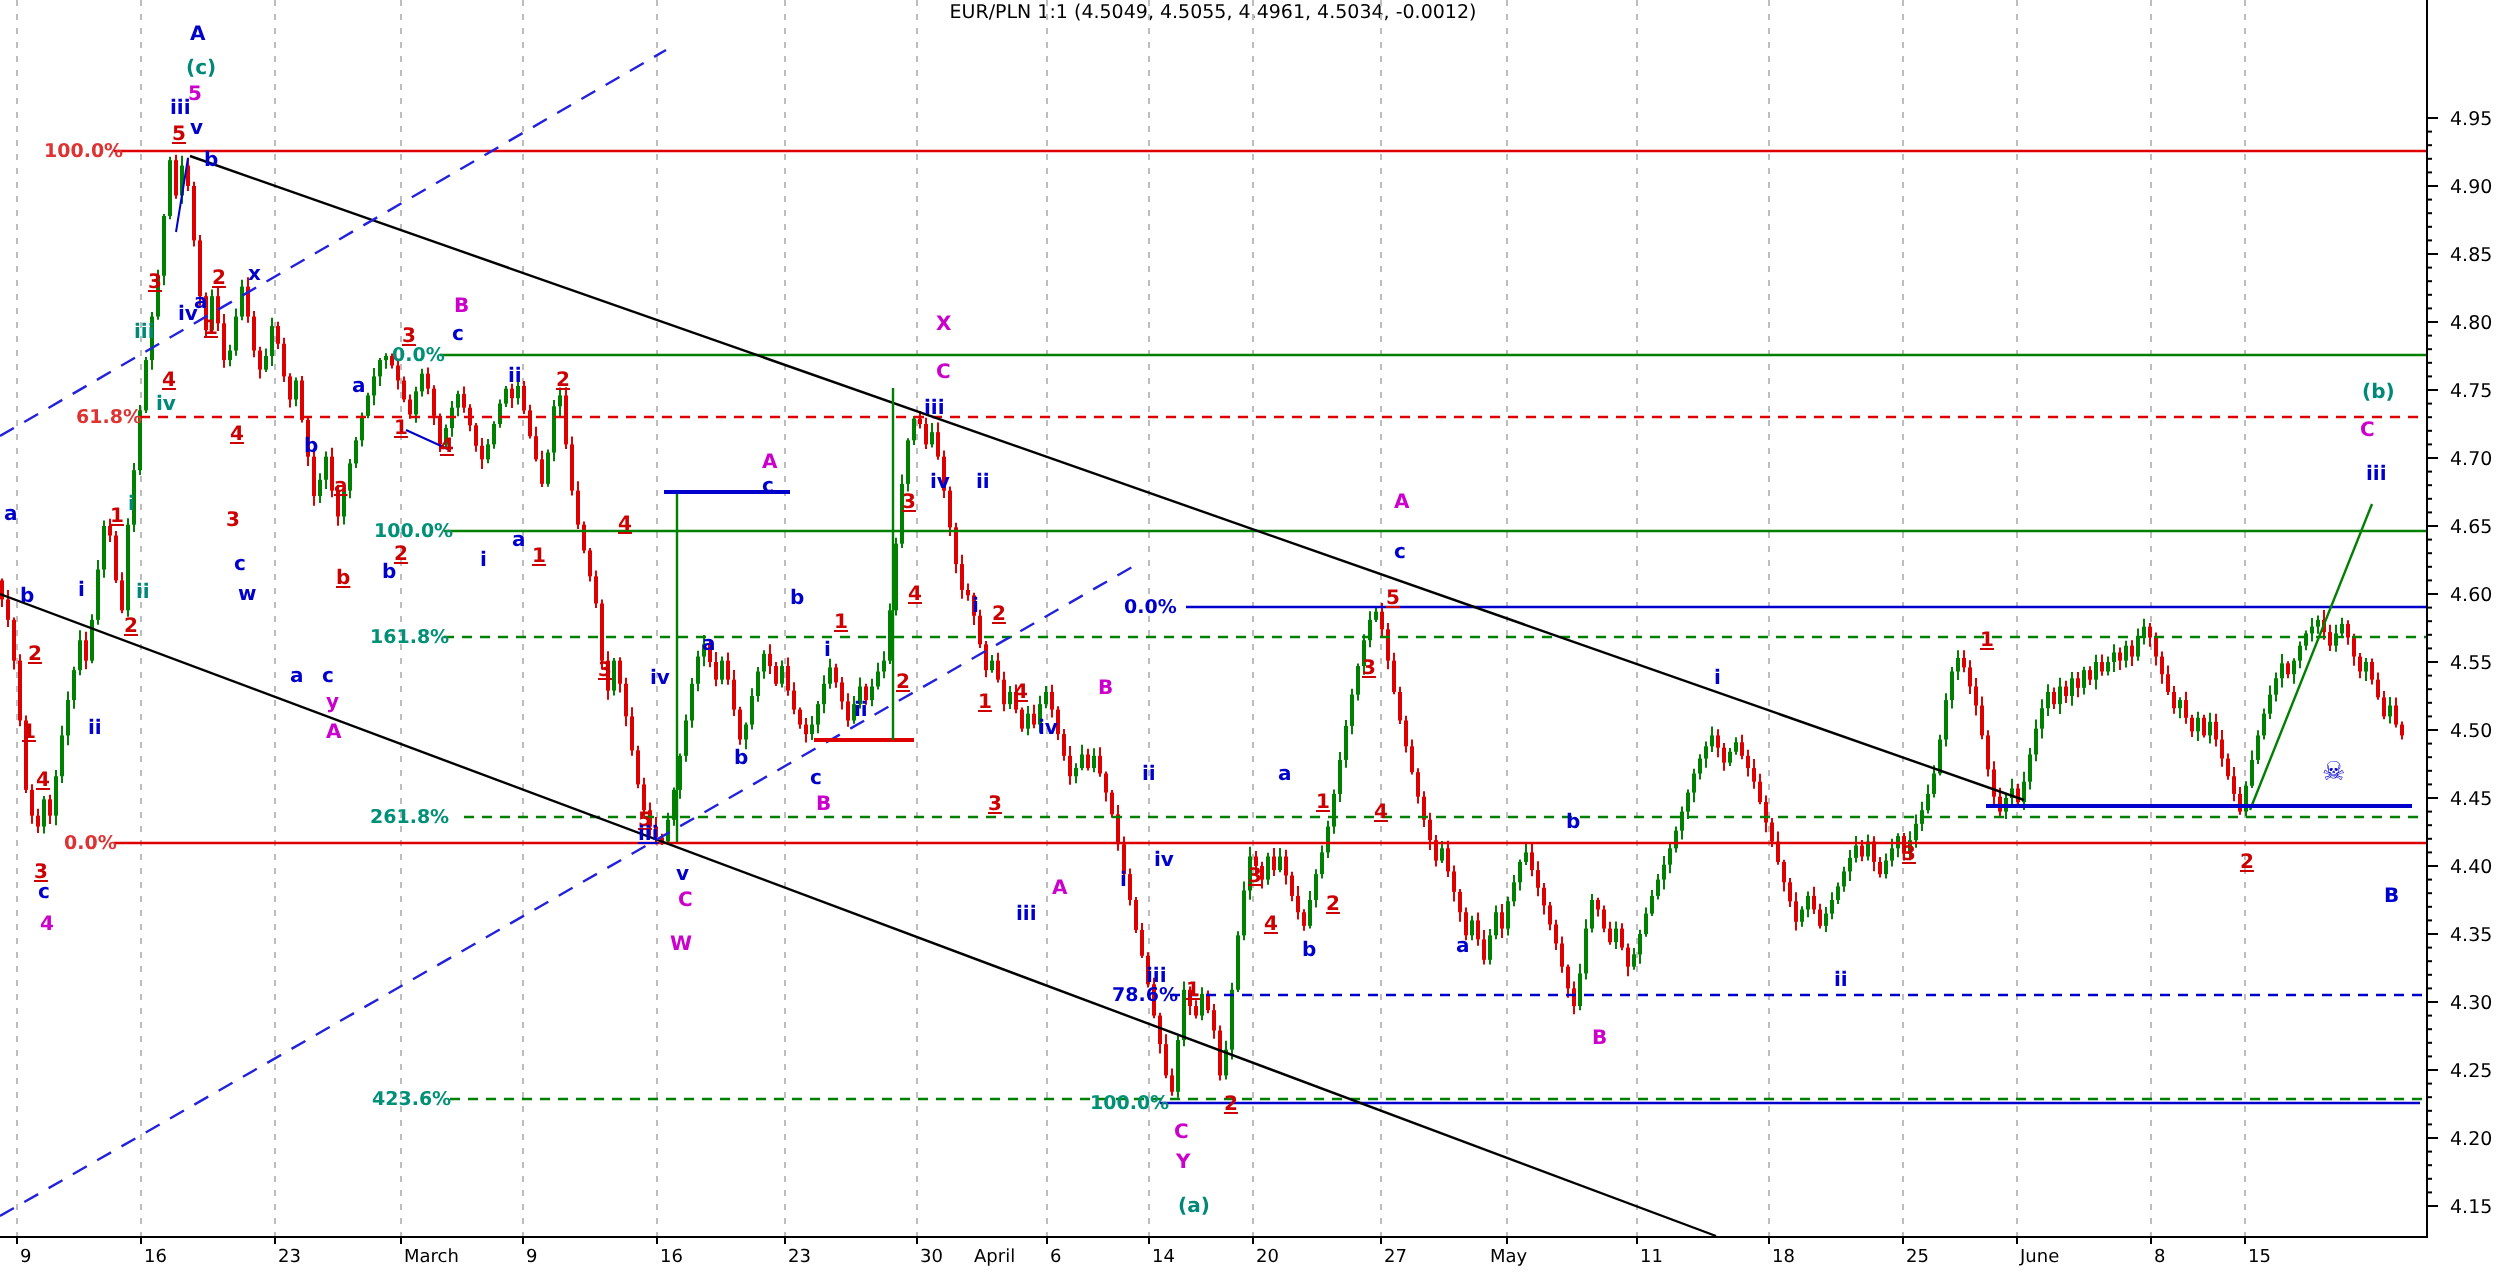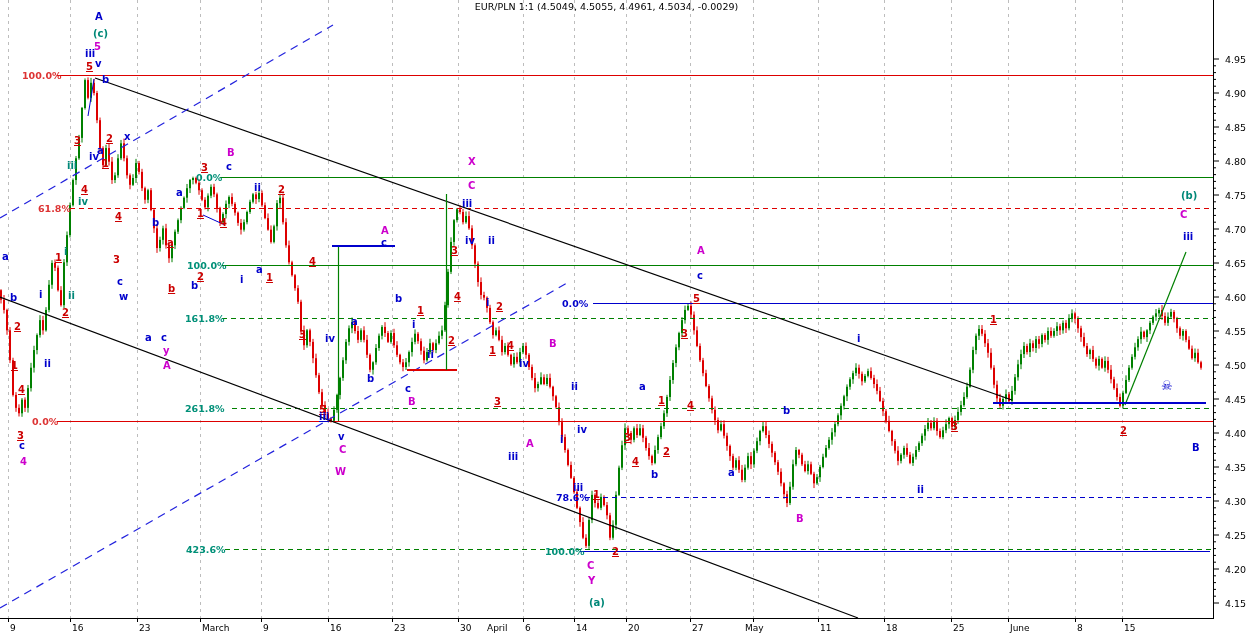--- a/index.html
+++ b/index.html
@@ -7,21 +7,21 @@
          font-family:"DejaVu Sans","Liberation Sans",sans-serif;}
   .chart-title{position:absolute;top:1px;left:0;width:1213px;text-align:center;
                font-size:9.5px;color:#000;letter-spacing:0px;}
   svg{position:absolute;top:0;left:0;}
   text{font-family:"DejaVu Sans","Liberation Sans",sans-serif;}
 </style>
 </head>
 <body>
 
 <div class="stage">
-  <div class="chart-title">EUR/PLN 1:1 (4.5049, 4.5055, 4.4961, 4.5034, -0.0029)</div>
+  <div class="chart-title">EUR/PLN 1:1 (4.5049, 4.5055, 4.4961, 4.5034, -0.0012)</div>
   <svg id="chart" width="1250" height="636">
       <g>
         <line x1="8.5" y1="0" x2="8.5" y2="618" stroke="#bdbdbd" stroke-width="1" stroke-dasharray="3,4"></line>
         <line x1="70.5" y1="0" x2="70.5" y2="618" stroke="#bdbdbd" stroke-width="1" stroke-dasharray="3,4"></line>
         <line x1="137.5" y1="0" x2="137.5" y2="618" stroke="#bdbdbd" stroke-width="1" stroke-dasharray="3,4"></line>
         <line x1="200.5" y1="0" x2="200.5" y2="618" stroke="#bdbdbd" stroke-width="1" stroke-dasharray="3,4"></line>
         <line x1="261.5" y1="0" x2="261.5" y2="618" stroke="#bdbdbd" stroke-width="1" stroke-dasharray="3,4"></line>
         <line x1="328.5" y1="0" x2="328.5" y2="618" stroke="#bdbdbd" stroke-width="1" stroke-dasharray="3,4"></line>
         <line x1="392.5" y1="0" x2="392.5" y2="618" stroke="#bdbdbd" stroke-width="1" stroke-dasharray="3,4"></line>
         <line x1="458.5" y1="0" x2="458.5" y2="618" stroke="#bdbdbd" stroke-width="1" stroke-dasharray="3,4"></line>

